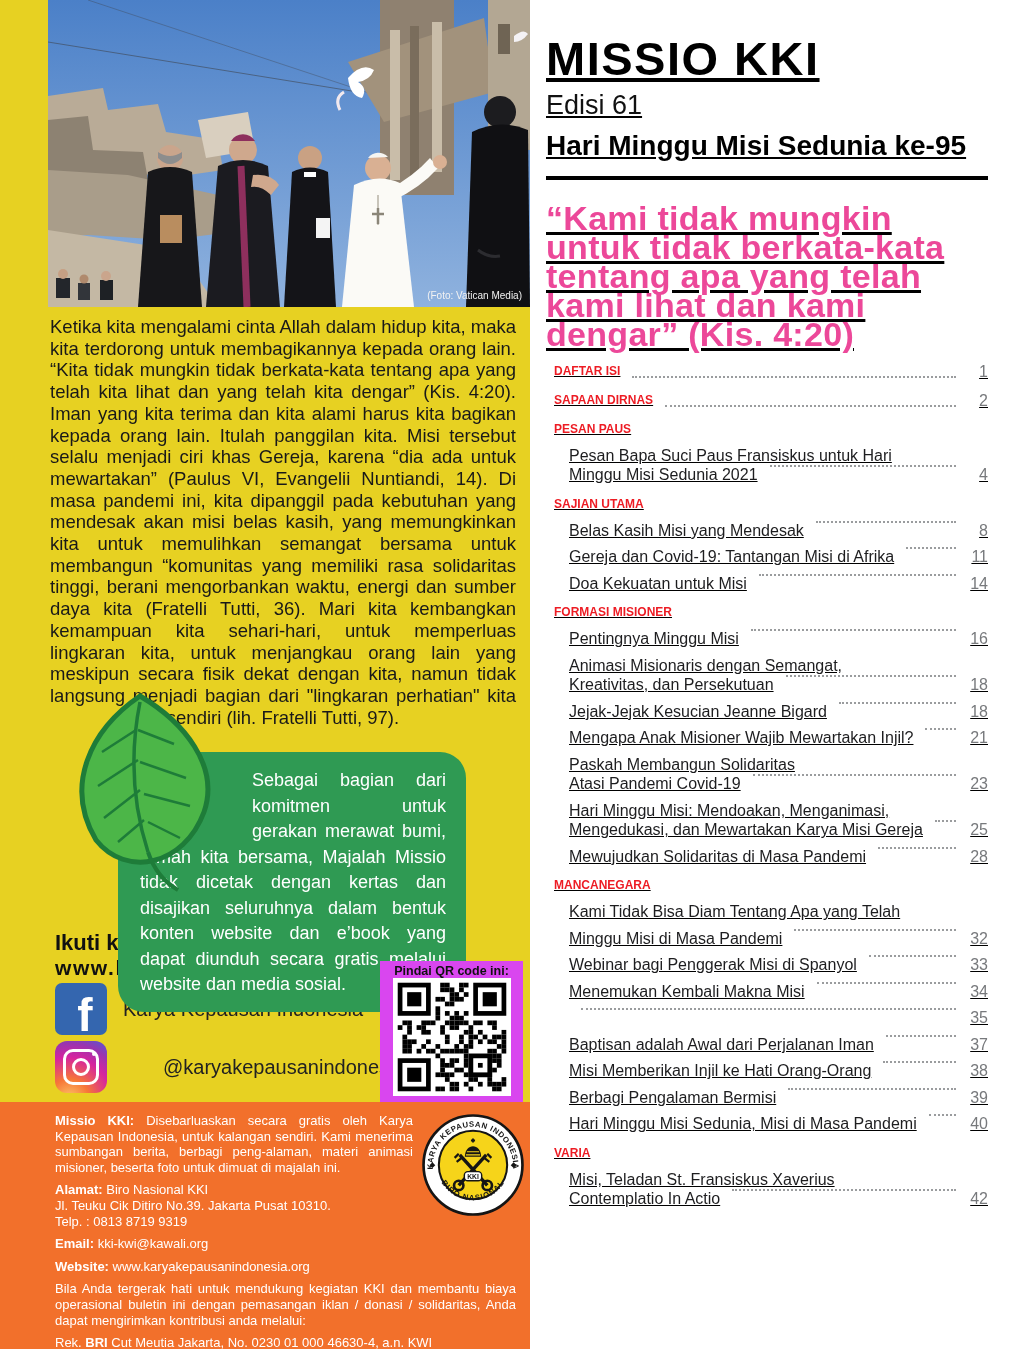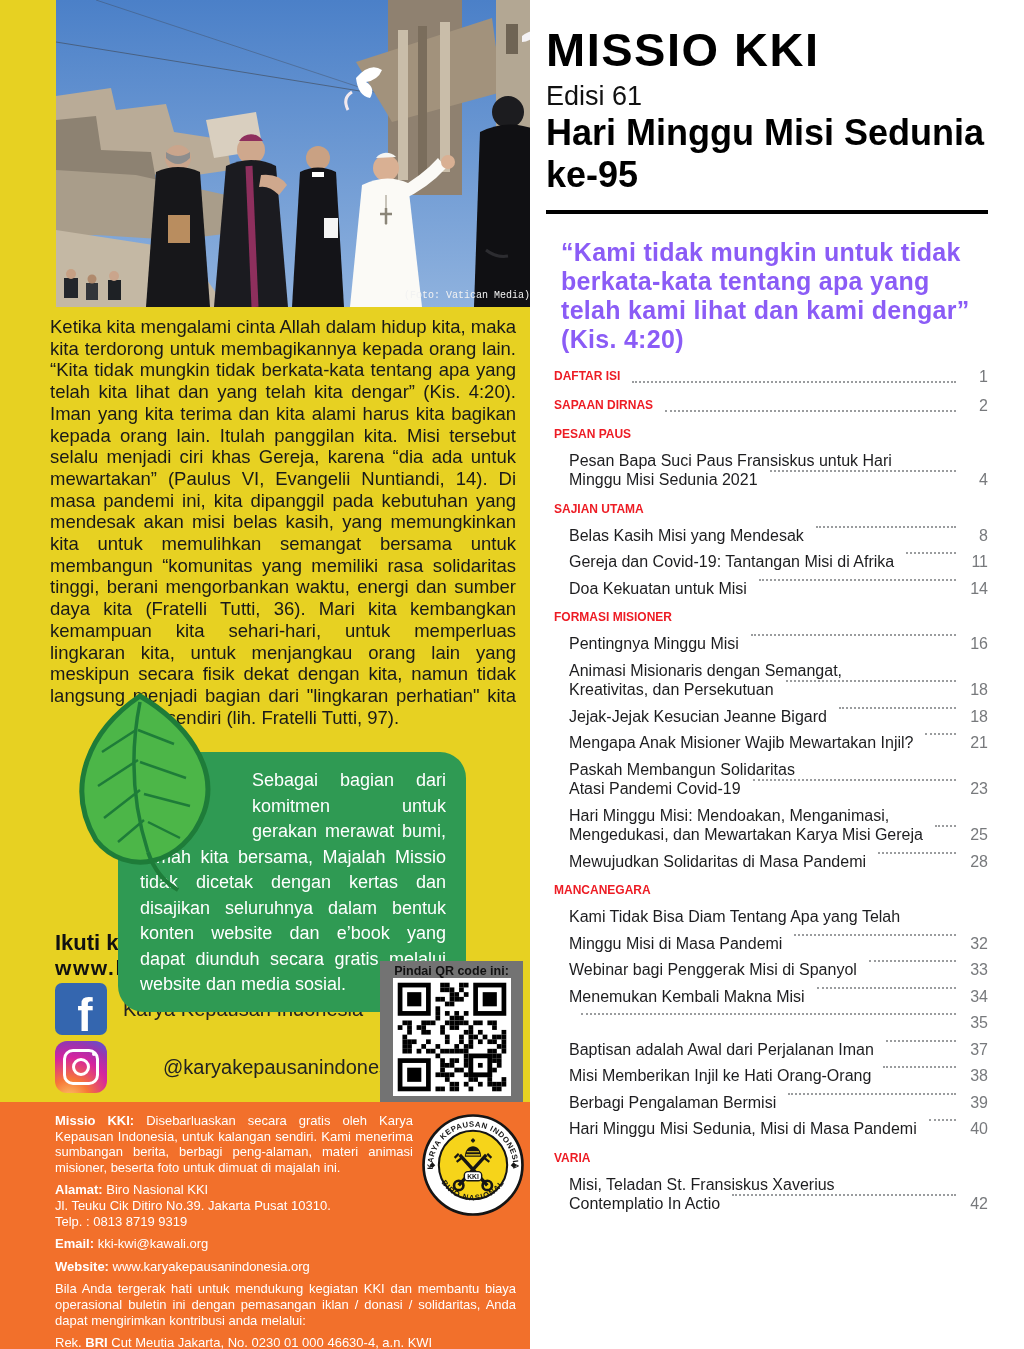--- a/index.html
+++ b/index.html
@@ -1,20 +1,20 @@
 <!DOCTYPE html>
 <html><head>
 <meta charset="utf-8">
 <style>
   html,body{margin:0;padding:0;}
   body{width:1024px;height:1349px;font-family:"Liberation Sans",sans-serif;background:#fff;overflow:hidden;}
   .page{display:flex;width:1024px;height:1349px;}
   
   .left{position:relative;width:530px;height:1349px;background:#e7d122;flex:none;}
-  .photo{position:absolute;left:56px;top:0;width:482px;height:307px;overflow:hidden;font-family:Liberation Mono, monospace;}
+  .photo{position:absolute;left:48px;top:0;width:482px;height:307px;overflow:hidden;}
   .photo svg{display:block;}
   .photo-caption{position:absolute;right:8px;bottom:6px;color:#f2f2f2;font-size:10px;}
   .intro{position:absolute;left:50px;top:316px;width:466px;font-size:18.5px;line-height:21.7px;
          color:#191919;text-align:justify;text-align-last:center;}
   .leaf{position:absolute;left:52px;top:690px;width:190px;height:205px;z-index:3;}
   .bubble{position:absolute;left:118px;top:752px;width:348px;min-height:150px;background:#2f9a53;
           border-radius:26px;color:#fff;padding:16px 20px 14px 22px;box-sizing:border-box;
           font-size:18px;line-height:25.5px;text-align:justify;z-index:2;}
   .bubble-spacer{float:left;width:112px;height:76px;}
   .follow-heading{position:absolute;left:55px;top:930px;font-size:22px;font-weight:bold;color:#111;}
@@ -24,37 +24,37 @@
   .ig-row{top:1041px;gap:40px;}
   .social-label{margin-left:16px;font-size:20px;color:#222;}
   .fb-icon{width:52px;height:52px;background:#3466af;border-radius:7px;color:#fff;display:flex;
            align-items:flex-end;justify-content:center;font-size:46px;font-weight:bold;line-height:40px;overflow:hidden;}
   .fb-icon span{transform:translateX(4px);}
   .ig-icon{width:52px;height:52px;border-radius:12px;position:relative;
            background:radial-gradient(circle at 28% 110%, #fdc468 0%, #f77737 28%, #d6249f 60%, #9a34af 80%, #515bd4 100%);}
   .ig-frame{position:absolute;left:8px;top:8px;width:30px;height:30px;border:3px solid #fff;border-radius:10px;}
   .ig-lens{position:absolute;left:17px;top:17px;width:12px;height:12px;border:3px solid #fff;border-radius:50%;}
   .ig-dot{position:absolute;right:11px;top:11px;width:4px;height:4px;background:#fff;border-radius:50%;}
-  .qr-box{position:absolute;left:380px;top:961px;width:143px;height:141px;background:#737373;z-index:2;
+  .qr-box{position:absolute;left:380px;top:961px;width:143px;height:141px;background:#d946ef;z-index:2;
           display:flex;flex-direction:column;align-items:center;}
   .qr-label{font-size:12.5px;font-weight:bold;color:#111;margin-top:3px;}
   
   .footer{position:absolute;left:0;top:1102px;width:530px;height:247px;background:#f2702b;color:#fff;
           box-sizing:border-box;padding:11px 12px 15px 55px;font-size:13px;line-height:15.6px;}
   .ft-block{margin-bottom:7px;}
   .ft-narrow{width:358px;}
   .ft-just{text-align:justify;padding-right:2px;}
   .seal{position:absolute;right:6px;top:12px;width:102px;height:102px;}
   
-  .right{flex:1;background:#fff;position:relative;box-sizing:border-box;padding:26px 36px 0 16px;}
+  .right{flex:1;background:#fff;position:relative;box-sizing:border-box;padding:35px 36px 0 16px;text-decoration:underline;}
   .title{font-size:47px;font-weight:900;letter-spacing:1.5px;color:#000;line-height:1.02;}
   .edition{font-size:27px;color:#111;margin-top:7px;}
-  .subtitle{font-size:36px;font-weight:bold;color:#000;}
+  .subtitle{font-size:28px;font-weight:bold;color:#000;margin-top:9px;}
   .rule{border:none;border-top:4px solid #000;margin:14px 0 0 0;}
-  .quote{margin-top:24px;font-size:25px;line-height:29px;font-weight:bold;color:#8b5cf6;letter-spacing:0.3px;margin-left:15px;}
+  .quote{margin-top:24px;font-size:34px;line-height:29px;font-weight:bold;color:#ec4899;letter-spacing:0.3px;}
   .toc{margin-top:13px;}
   .toc-hrow{display:flex;align-items:flex-end;margin-top:10px;}
   .toc-hlabel{color:#ed1c24;font-weight:bold;font-size:12px;line-height:19px;flex:none;margin-left:8px;}
   .toc-item{margin-top:7px;padding-left:23px;font-size:16px;line-height:19.5px;color:#1d1d1f;}
   .toc-flex{display:flex;align-items:flex-start;}
   .toc-text{flex:none;}
   .leader{flex:1;border-bottom:2px dotted #9a9c9e;margin:0 6px 3px 12px;min-width:20px;}
   .pagenum{width:26px;text-align:right;color:#77797c;flex:none;font-size:16px;}
 </style>
 </head>

